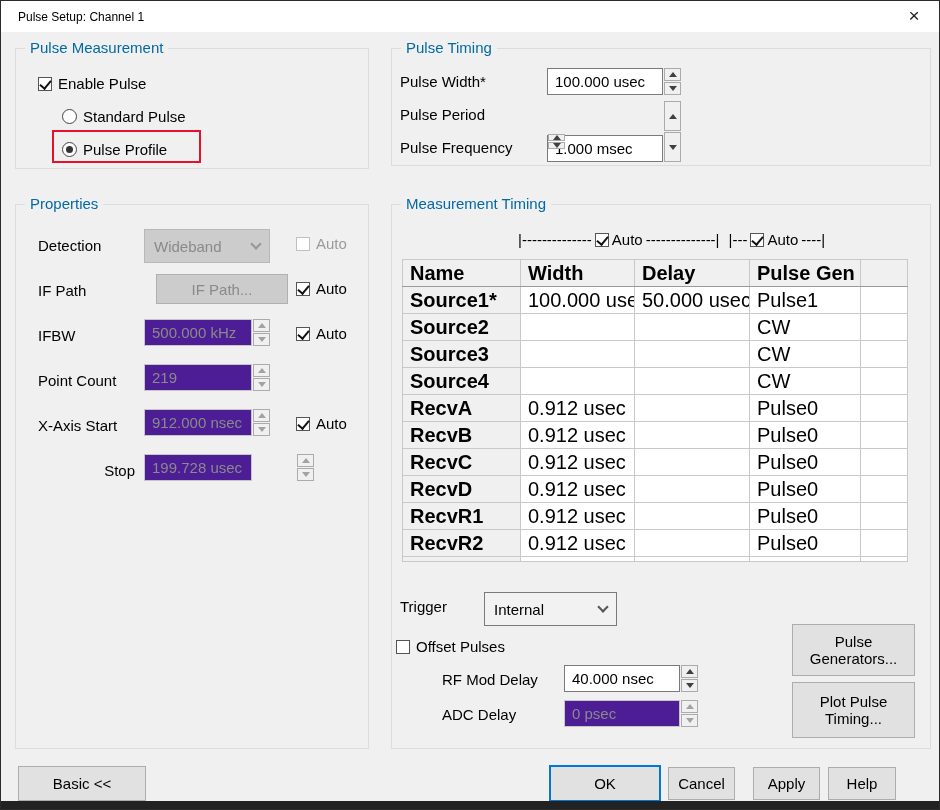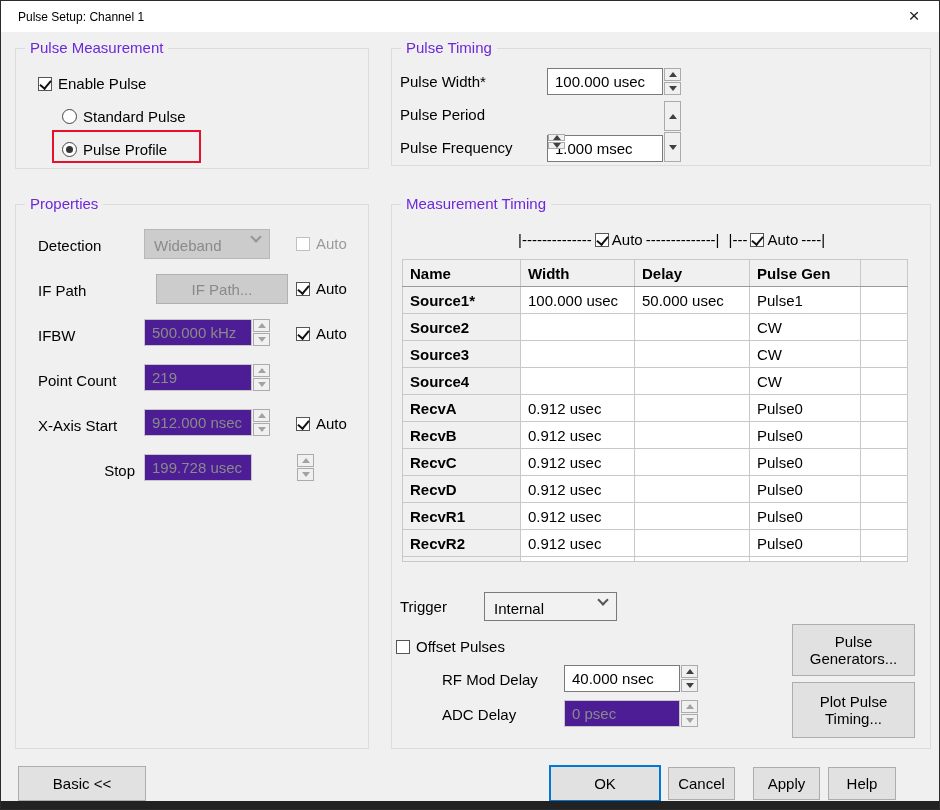--- a/index.html
+++ b/index.html
@@ -9,21 +9,21 @@
   .dialog { position:relative; width:940px; height:810px; background:#f0f0f0;
             border:1px solid #2b2b2b; overflow:hidden; }
 
   .titlebar { position:absolute; left:0; top:0; right:0; height:31px; background:#ffffff; }
   .titlebar .title { position:absolute; left:17px; top:9px; font-size:12px; color:#000; }
   .close-btn { position:absolute; right:13px; top:3px; width:24px; height:24px;
                font-size:19px; line-height:24px; text-align:center; color:#222; cursor:default; }
 
   .groupbox { position:absolute; border:1px solid #dcdcdc; }
   .gb-label { position:absolute; top:-10px; left:9px; background:#f0f0f0; padding:0 5px;
-              font-size:15px; color:#6d28d9; white-space:nowrap; }
+              font-size:15px; color:#0369a1; white-space:nowrap; }
 
   .lbl { position:absolute; font-size:15px; color:#000; white-space:nowrap; }
 
   
   .cb { display:inline-block; width:14px; height:14px; border:1px solid #555;
         background:#fff; position:relative; flex:none; }
   .cb.checked::after { content:""; position:absolute; left:3px; top:0px; width:5px; height:9px;
         border:solid #111; border-width:0 2px 2px 0; transform:rotate(40deg); }
   .cb.disabled { border-color:#c0c0c0; }
   .cbrow { position:absolute; display:flex; align-items:center; gap:6px; }
@@ -44,33 +44,33 @@
               display:flex; align-items:center; justify-content:center; }
   .arr-up { width:0; height:0; border-left:4px solid transparent; border-right:4px solid transparent;
             border-bottom:5px solid #404040; }
   .arr-dn { width:0; height:0; border-left:4px solid transparent; border-right:4px solid transparent;
             border-top:5px solid #404040; }
   .spinbox.disabled .spin-input { background:#4c1d95; color:#8a8a8a; border-color:#c6c6c6; }
   .spinbox.disabled .arr-up { border-bottom-color:#a2a2a2; }
   .spinbox.disabled .arr-dn { border-top-color:#a2a2a2; }
 
   
-  .combo { position:absolute; display:flex; justify-content:space-between;
-           padding:7px 9px; font-size:15px; background:#f2f2f2; border:1px solid #7a7a7a; color:#000; }
+  .combo { position:absolute; display:flex; align-items:center; justify-content:space-between;
+           padding:16px 9px; font-size:15px; background:#f2f2f2; border:1px solid #7a7a7a; color:#000; }
   .chev { width:8px; height:8px; border-right:2px solid #555; border-bottom:2px solid #555;
           transform:rotate(45deg); margin-top:-4px; flex:none; }
   .combo.disabled { background:#cccccc; color:#8a8a8a; border-color:#b8b8b8; }
   .combo.disabled .chev { border-color:#979797; }
 
   .gray-btn { position:absolute; background:#cccccc; color:#8a8a8a; border:1px solid #b0b0b0;
               font-size:15px; display:flex; align-items:center; justify-content:center; }
 
   
   table.grid { position:absolute; border-collapse:collapse; table-layout:fixed; background:#fff;
-               border:1px solid #9a9a9a; font-size:15px; }
+               border:1px solid #9a9a9a; font-size:20px; }
   table.grid td, table.grid th { border:1px solid #c8c8c8; height:27px; padding:0 0 0 7px;
                text-align:left; overflow:hidden; white-space:nowrap; }
   table.grid th { background:#f0f0f0; font-weight:bold; border-bottom:1px solid #9a9a9a; }
   table.grid td.name { background:#f0f0f0; font-weight:bold; }
   table.grid tr.partial td { height:5px; padding:0; }
 
   .auto-header { position:absolute; display:flex; align-items:center; gap:3px;
                  font-size:15px; white-space:pre; }
 
   .btn { position:absolute; background:#e1e1e1; border:1px solid #adadad; font-size:15px;

